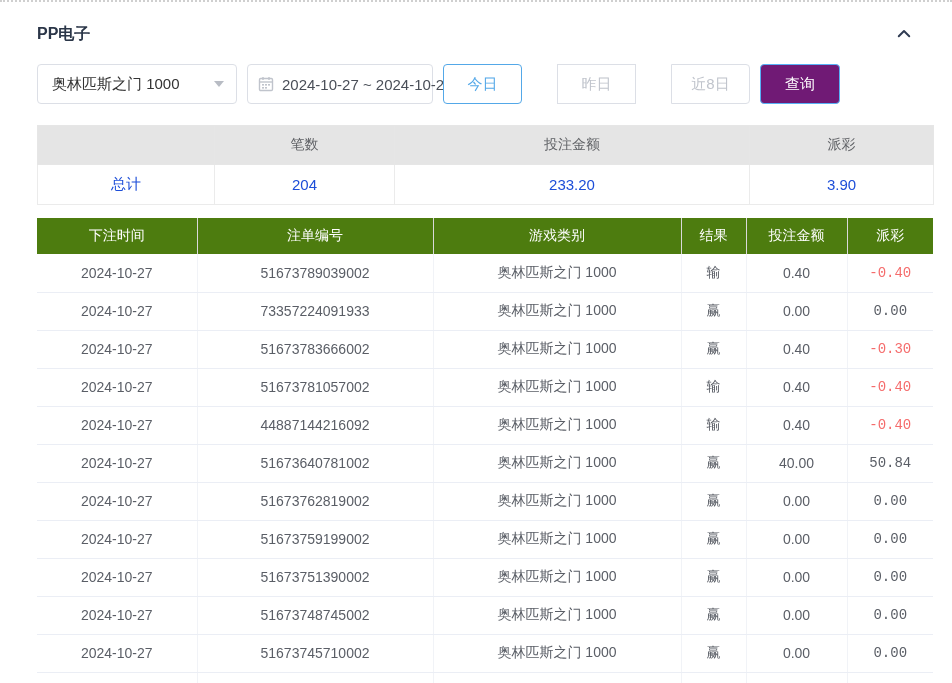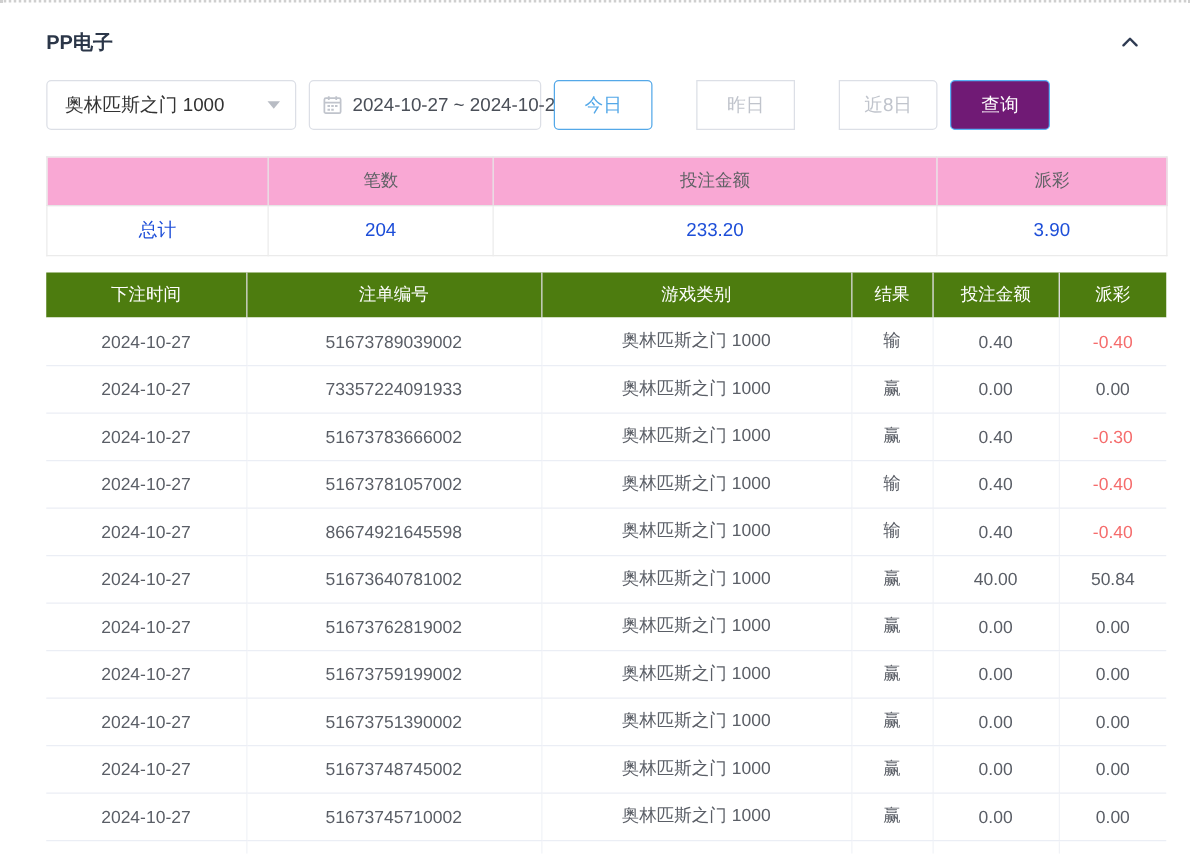--- a/index.html
+++ b/index.html
@@ -84,21 +84,21 @@
     font-family: inherit;
   }
   
   table { border-collapse: collapse; table-layout: fixed; }
   .summary-table {
     margin-top: 21px;
     width: 896px;
   }
   .summary-table th {
     height: 39px;
-    background: #f9a8d4;
+    background: #e5e5e5;
     font-size: 14px; font-weight: normal; color: #606266;
     border: 1px solid #e6e6e6;
     text-align: center;
   }
   .summary-table td {
     height: 40px;
     font-size: 15px; color: #1d4ed8;
     border: 1px solid #ebebeb;
     text-align: center;
     background: #fff;
@@ -117,21 +117,21 @@
   }
   .bets-table th:last-child { border-right: none; }
   .bets-table td {
     height: 38px;
     font-size: 14px; color: #5a5e66;
     text-align: center;
     border-bottom: 1px solid #ebeef5;
     border-right: 1px solid #f1f3f7;
     background: #fff;
   }
-  .bets-table td:last-child { border-right: none; }
+  .bets-table td:last-child { border-right: none; font-family: Liberation Mono, monospace; }
   .bets-table td.neg { color: #f56c6c; }
 </style>
 </head>
 <body>
 
 <div class="page">
 
   <div class="panel-header">
     <div class="panel-title">PP电子</div>
     <button class="collapse-btn">
@@ -247,21 +247,21 @@
         <tr>
           <td>2024-10-27</td>
           <td>51673781057002</td>
           <td>奥林匹斯之门 1000</td>
           <td>输</td>
           <td>0.40</td>
           <td class="neg">-0.40</td>
         </tr>
         <tr>
           <td>2024-10-27</td>
-          <td>86674921645598</td>
+          <td>44887144216092</td>
           <td>奥林匹斯之门 1000</td>
           <td>输</td>
           <td>0.40</td>
           <td class="neg">-0.40</td>
         </tr>
         <tr>
           <td>2024-10-27</td>
           <td>51673640781002</td>
           <td>奥林匹斯之门 1000</td>
           <td>赢</td>

